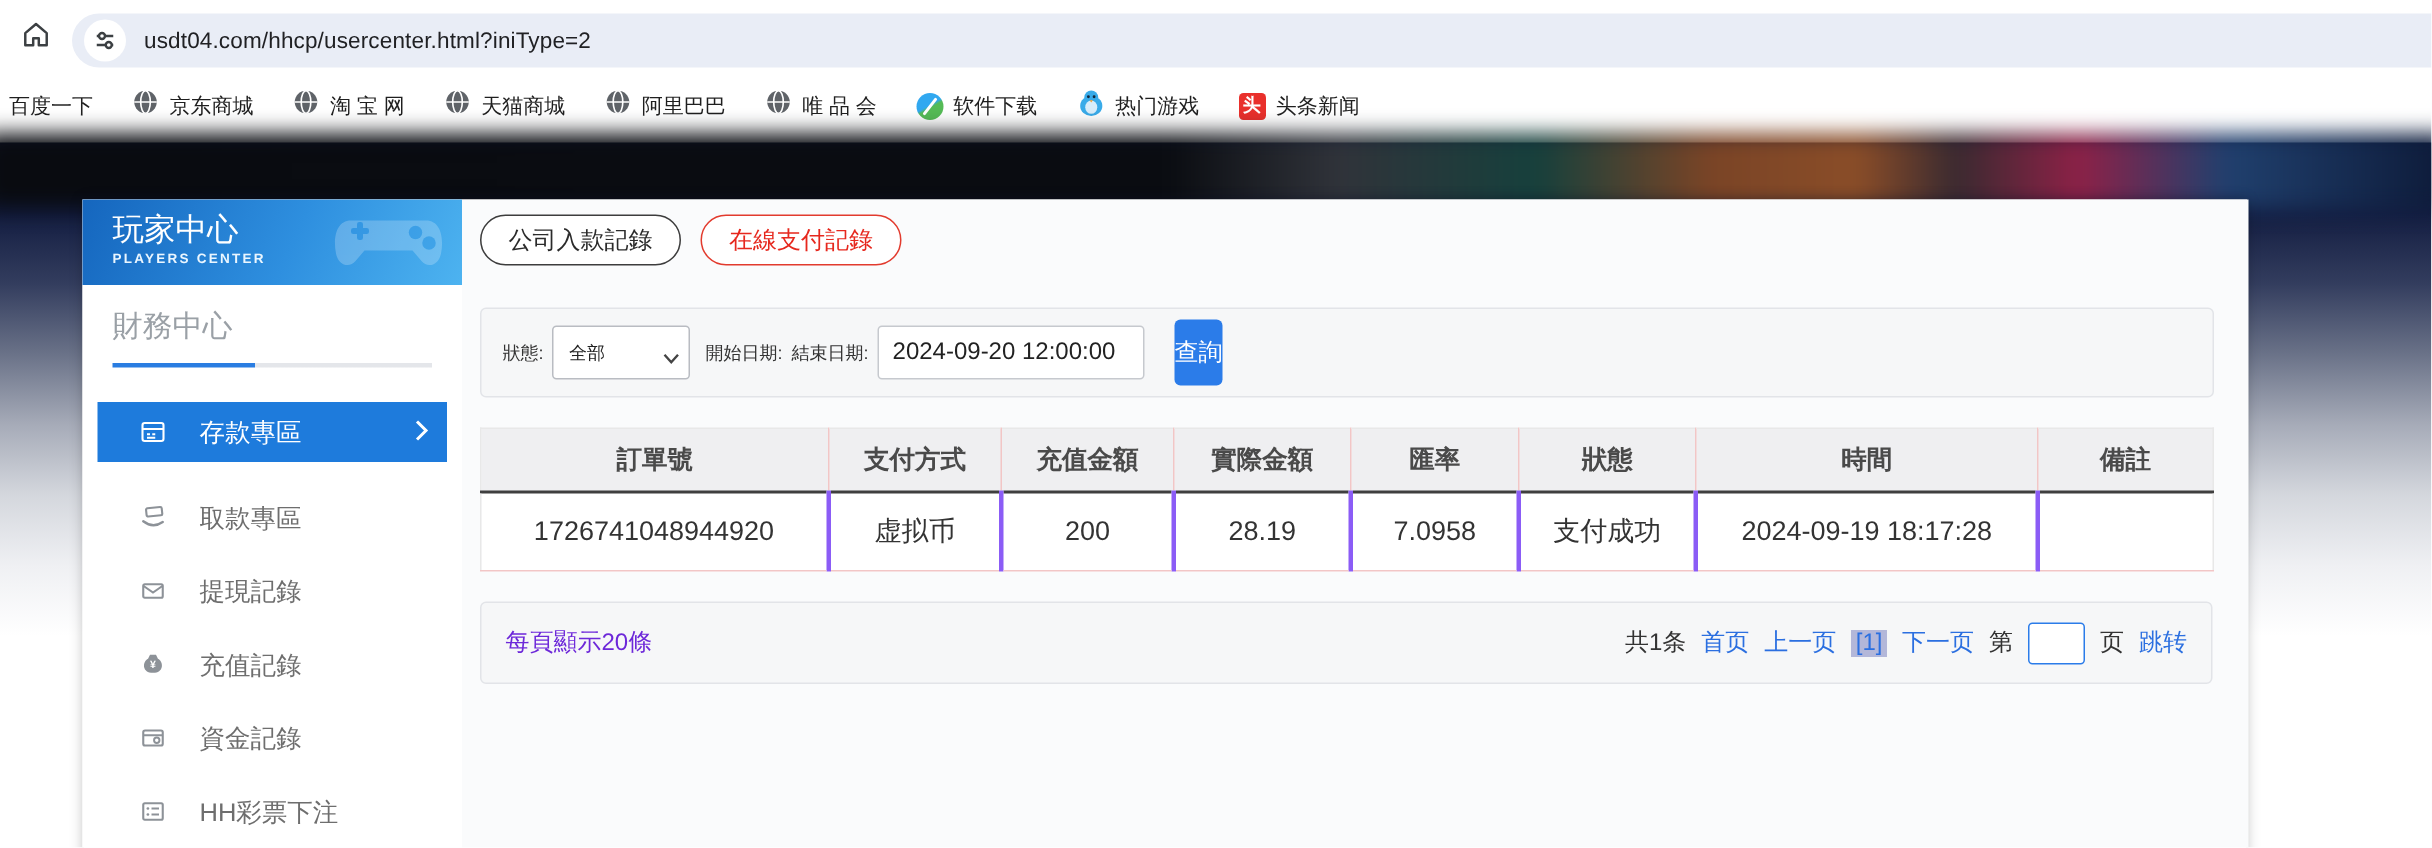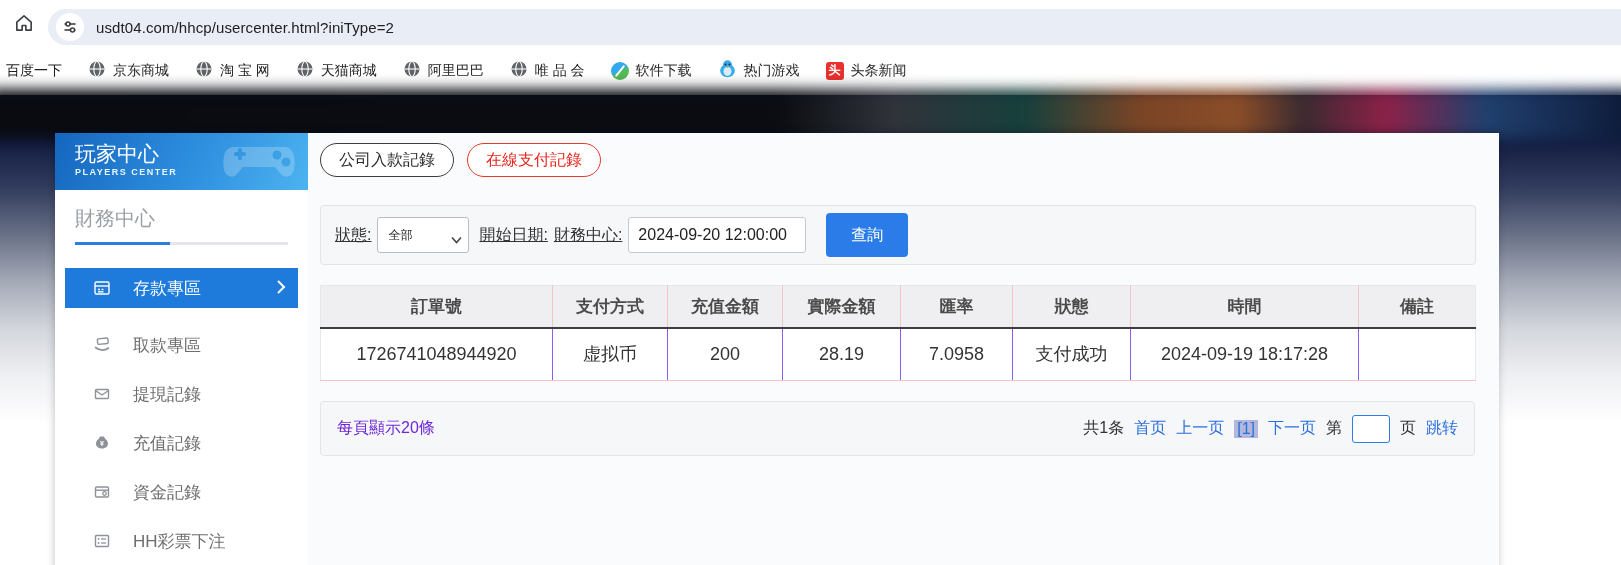--- a/index.html
+++ b/index.html
@@ -47,31 +47,31 @@
   .menu-item.active .mi-icon { color:#fff; }
   .mi-chevron { position:absolute; right:12px; top:11px; }
 
   
   .main { flex:1; background:#fafbfc; padding:0 23px 0 12px; }
   .tabs { margin-top:10px; display:flex; gap:13px; }
   .tab-pill { height:34px; display:inline-flex; align-items:center; padding:0 18px; border-radius:17px; background:#fff; border:1.5px solid #3d3d3d; color:#2b2b2b; font-size:16px; cursor:pointer; }
   .tab-pill.red { border-color:#e23b2e; color:#e6281e; }
 
   .filterbox { margin-top:28px; height:60px; border:1px solid #e2e4e8; border-radius:4px; background:#f6f7f8; display:flex; align-items:center; padding:0 14px; }
-  .f-label { font-size:16px; color:#333; margin-right:6px; white-space:nowrap;text-decoration:underline; }
+  .f-label { font-size:12px; color:#333; margin-right:6px; white-space:nowrap; }
   .sel-wrap { position:relative; margin-right:10px; }
   .status-select { width:92px; height:36px; border:1px solid #b9bcc2; border-radius:3px; background:#fff; font-size:12px; color:#222; padding:0 22px 0 10px; appearance:none; -webkit-appearance:none; font-family:inherit; }
   .sel-chev { position:absolute; right:7px; top:13px; pointer-events:none; }
   .date-input { width:178px; height:36px; border:1px solid #c6c9ce; border-radius:3px; background:#fff; font-size:16px; color:#222; padding:0 9px; margin-right:12px; font-family:inherit; }
-  .query-btn { height:44px; padding:0 25px; background:#2b7ce9; border:none; border-radius:4px; color:#fff; font-size:16px; cursor:pointer; margin-left:8px; font-family:inherit; }
+  .query-btn { height:44px; padding:0 0; background:#2b7ce9; border:none; border-radius:4px; color:#fff; font-size:16px; cursor:pointer; margin-left:8px; font-family:inherit; }
 
   .data-table { margin-top:20px; width:1155px; border-collapse:collapse; table-layout:fixed; border:1px solid #e8e8e8; }
   .data-table th { height:42px; background:#efeff1; border-right:1px solid #f2c6c6; border-bottom:2px solid #3f3f3f; font-size:17px; font-weight:bold; color:#4a4a4a; text-align:center; }
   .data-table th:last-child { border-right:none; }
-  .data-table td { height:53px; background:#fff; border-right:1px solid #8b5cf6; border-bottom:1px solid #f2c6c6; font-size:18px; color:#333; text-align:center; }
+  .data-table td { height:53px; background:#fff; border-right:3px solid #8b5cf6; border-bottom:1px solid #f2c6c6; font-size:18px; color:#333; text-align:center; }
   .data-table td:last-child { border-right:none; }
 
   .pagerbar { margin-top:20px; width:1155px; height:55px; border:1px solid #e2e4e8; border-radius:4px; background:#f6f7f8; display:flex; align-items:center; justify-content:space-between; padding:0 16px; }
   .pager-left { font-size:16px; color:#6d28d9; }
   .pager-right { display:flex; align-items:center; gap:10px; font-size:16px; color:#333; }
   .pg-link { color:#2b6fe0; cursor:pointer; text-decoration:none; }
   .pg-current { color:#2b6fe0; background:#b3b7d9; padding:0 3px; }
   .jump-input { width:38px; height:28px; border:1px solid #2b7ce9; border-radius:3px; background:#fff; font-size:15px; text-align:center; font-family:inherit; }
 </style>
 </head>
@@ -263,21 +263,21 @@
           <span class="f-label">狀態:</span>
           <span class="sel-wrap">
             <select class="status-select">
               <option>全部</option>
             </select>
             <span class="sel-chev"><svg width="11" height="8" viewBox="0 0 11 8">
                   <polyline points="1,1.5 5.5,6.5 10,1.5" fill="none" stroke="#444" stroke-width="1.6"></polyline>
                 </svg></span>
           </span>
           <span class="f-label">開始日期:</span>
-          <span class="f-label">財務中心:</span>
+          <span class="f-label">結束日期:</span>
           <input class="date-input" value="2024-09-20 12:00:00" style="">
           <button class="query-btn">查詢</button>
         </div>
 
         <table class="data-table">
           <colgroup>
             <col style="width:232px">
               <col style="width:115px">
               <col style="width:115px">
               <col style="width:118px">

